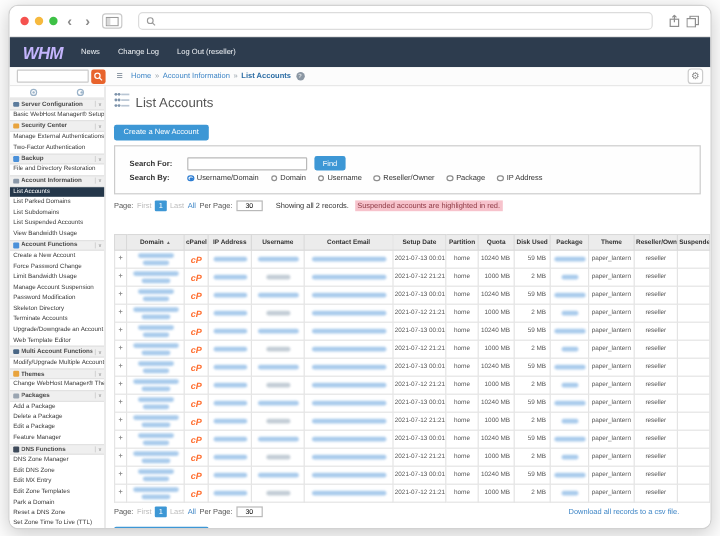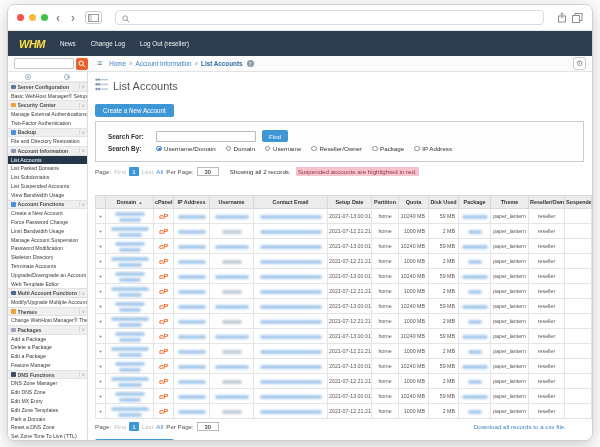--- a/index.html
+++ b/index.html
@@ -17,21 +17,21 @@
   .navbtn { color:#8a8a8a; font-size:12px; line-height:10px; padding:0 3px; font-weight:bold; background:none; border:none; }
   .panebtn { width:17px; height:13px; border:1px solid #c9c9c9; border-radius:3px; background:#fff;
              display:flex; align-items:center; justify-content:center; margin-left:2px; }
   .urlbar { flex:1; height:15px; border:1px solid #dcdcdc; border-radius:4px; background:#fff;
             display:flex; align-items:center; padding-left:6px; margin:0 8px; }
   .tool-ico { background:none; border:none; display:flex; align-items:center; justify-content:center; }
 
   
   .whm-header { height:25px; min-height:25px; background:#2d3c4e; display:flex; align-items:center;
                 padding:0 11px; gap:15px; }
-  .whm-logo { color:#fde047; font-size:11px; font-weight:900; font-style:italic; letter-spacing:-.5px; transform:scaleY(1.05); }
+  .whm-logo { color:#c4b5fd; font-size:14px; font-weight:900; font-style:italic; letter-spacing:-.5px; transform:scaleY(1.05); }
   .whm-link { color:#f2f5f8; font-size:6.3px; text-decoration:none; }
 
   
   .crumbbar { height:16px; min-height:16px; background:#fcfcfc; border-bottom:1px solid #e3e3e3;
               display:flex; align-items:center; }
   .side-search { width:60px; height:11px; border:1px solid #c9c9c9; border-radius:1px; margin-left:6px;
                  font-size:5.5px; padding:0 2px; }
   .btn-orange { width:12px; height:12px; background:#e8632c; border:none; border-radius:2px;
                 display:flex; align-items:center; justify-content:center; margin-left:2px; }
   .hamburger { color:#6d7b8a; font-size:9px; margin-left:9px; line-height:9px; }

